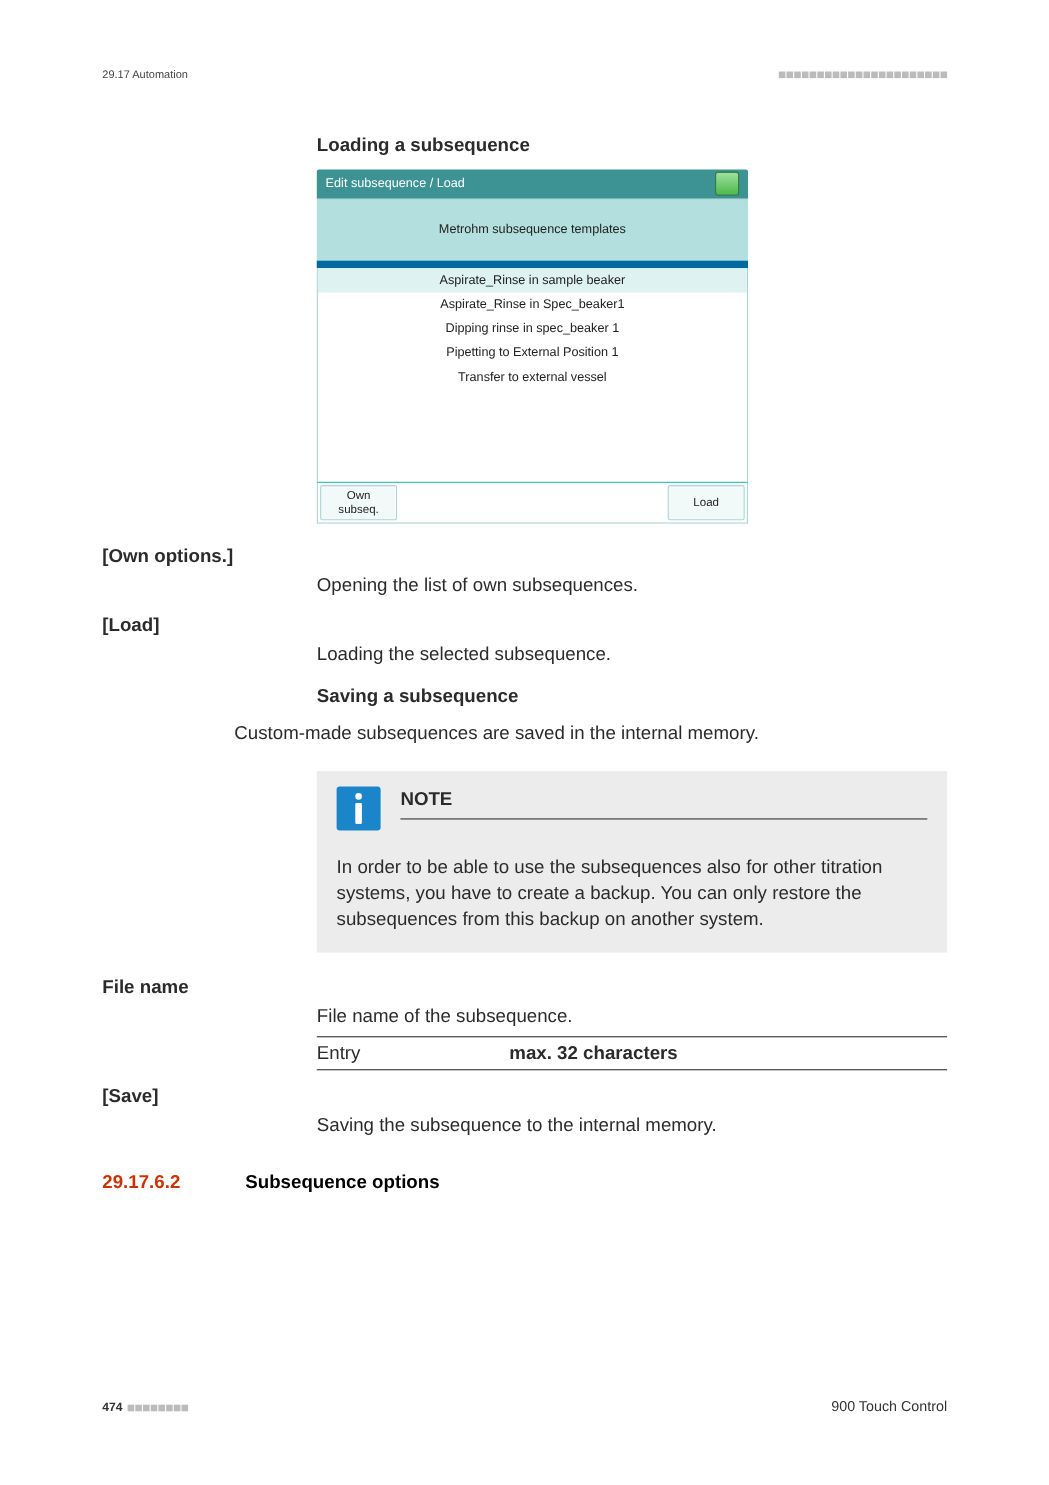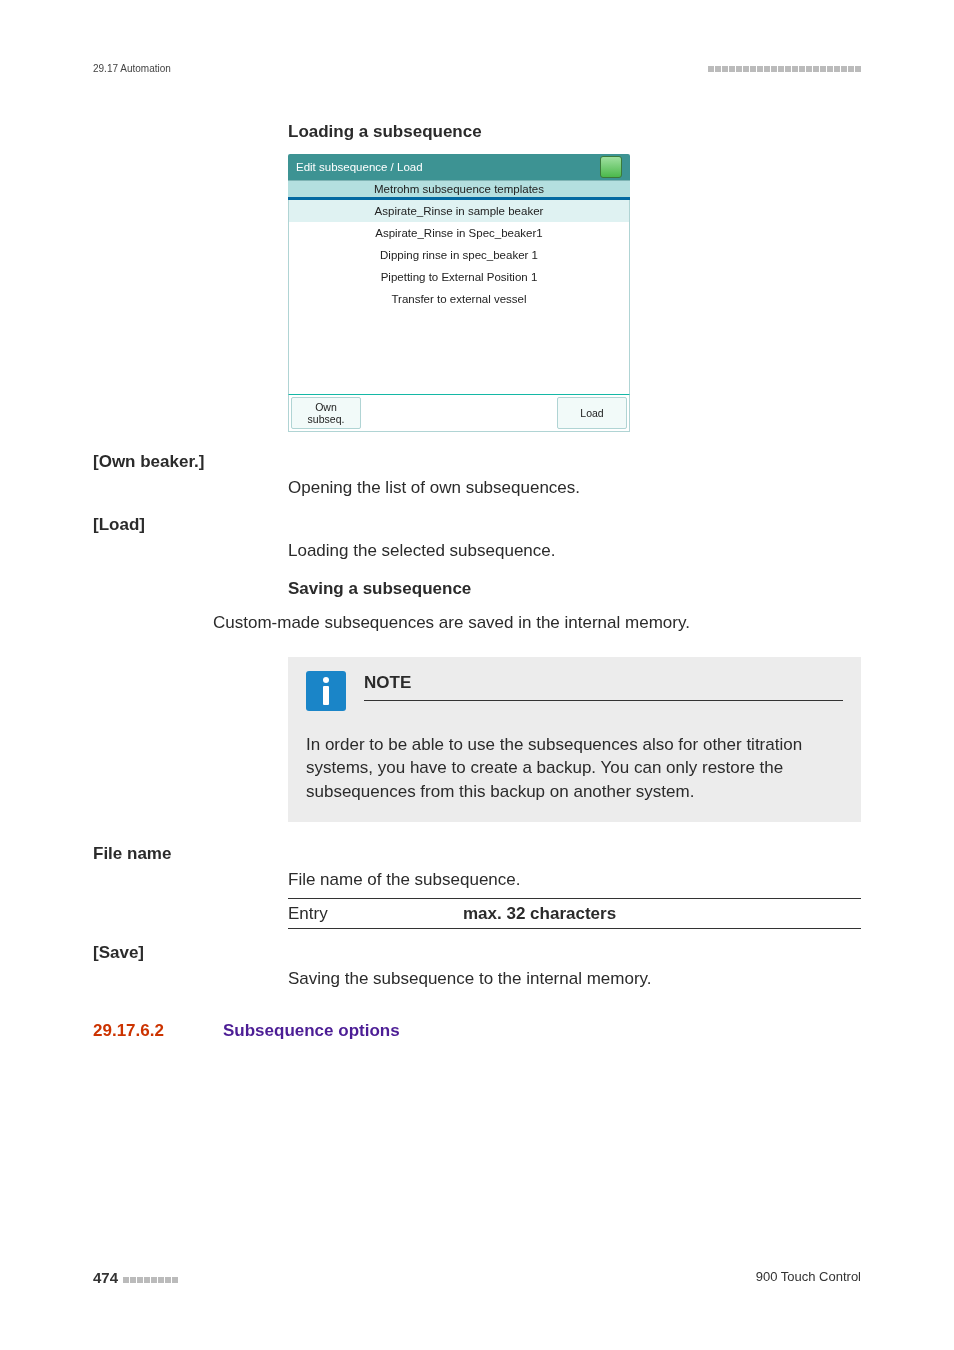--- a/index.html
+++ b/index.html
@@ -40,21 +40,21 @@
   .col2-start { margin-left: 195px; }
   .heading-small {
     font-weight: bold;
     margin-top: 8px;
     margin-bottom: 10px;
   }
   .heading-first { margin-top: 0; }
 
   
   .screenshot {
-    width: 342px;
+    width: 392px;
     margin: 6px 0 18px 0;
     font-size: 11.5px;
     font-family: Arial, sans-serif;
   }
   .sshot-titlebar {
     background: #3d9393;
     color: #fff;
     height: 26px;
     line-height: 26px;
     padding: 0 8px;
@@ -68,24 +68,24 @@
     width: 20px;
     height: 20px;
     background: linear-gradient(#9fe0a0, #4cb94c);
     border: 1px solid #3b7a3b;
     border-radius: 3px;
     margin-left: auto;
   }
   .sshot-header {
     background: #b4dfdf;
     text-align: center;
-    padding: 0 0;
+    padding: 20px 0;
     color: #222;
     border-top: 1px solid #7fb4b4;
-    border-bottom: 3px solid #0369a1;
+    border-bottom: 7px solid #0369a1;
   }
   .sshot-list {
     background: #fff;
     border-left: 1px solid #b0d4d4;
     border-right: 1px solid #b0d4d4;
     border-bottom: 1px solid #14b8a6;
     height: 194px;
     text-align: center;
     color: #222;
   }
@@ -206,36 +206,36 @@
     margin-top: 28px;
   }
   .section-num {
     width: 130px;
     font-weight: bold;
     color: #c30;
     font-size: 17px;
   }
   .section-title {
     font-weight: bold;
-    color: #4c1d95;
+    color: #000000;
     font-size: 17px;
   }
 
   .footer {
     position: absolute;
     bottom: 62px;
     left: 93px;
     right: 93px;
     font-size: 13px;
     color: #333;
     display: flex;
     justify-content: space-between;
     align-items: center;
   }
-  .page-num { font-weight: bold; font-size: 15px; }
+  .page-num { font-weight: bold; font-size: 11px; }
   .footer-squares span {
     display: inline-block;
     width: 6px; height: 6px;
     background: #bbb;
     margin-left: 1px;
   }
 </style>
 </head>
 <body>
 <div class="page">
@@ -269,21 +269,21 @@
           <span>subseq.</span>
         </div>
         <div class="spacer"></div>
         <div class="sshot-btn">
           <span>Load</span>
         </div>
       </div>
     </div>
   </div>
 
-  <div class="def-label">[Own beaker.]</div>
+  <div class="def-label">[Own options.]</div>
   <div class="def-text">Opening the list of own subsequences.</div>
 
   <div class="def-label">[Load]</div>
   <div class="def-text">Loading the selected subsequence.</div>
 
   <div class="col2-start">
     <div class="heading-small">Saving a subsequence</div>
   </div>
   <div class="para2">Custom-made subsequences are saved in the internal memory.</div>
 

